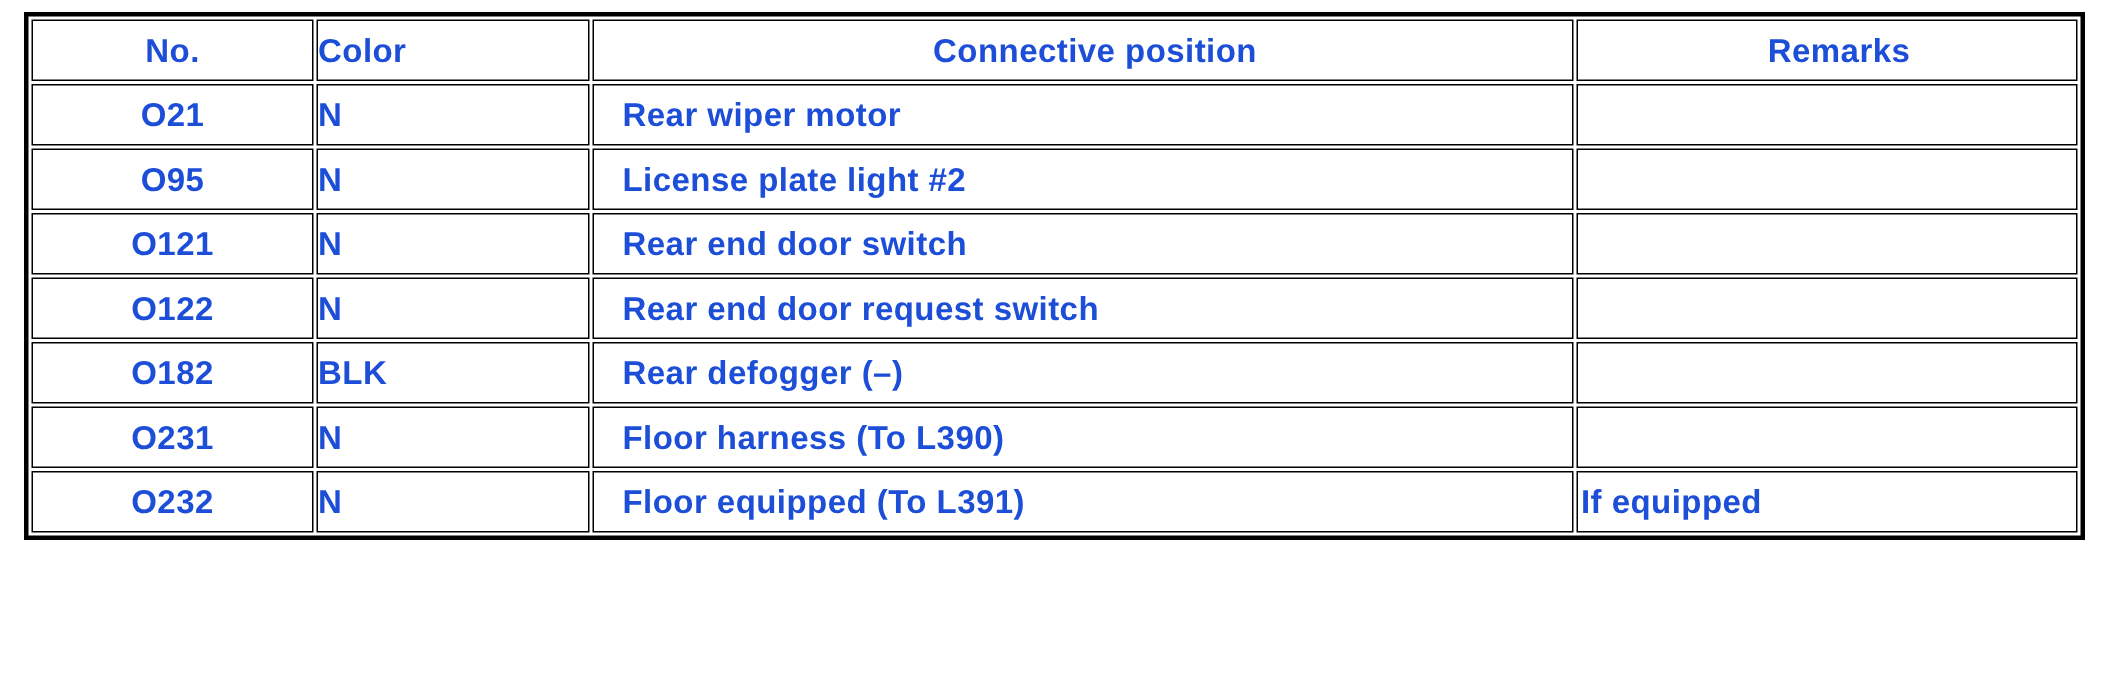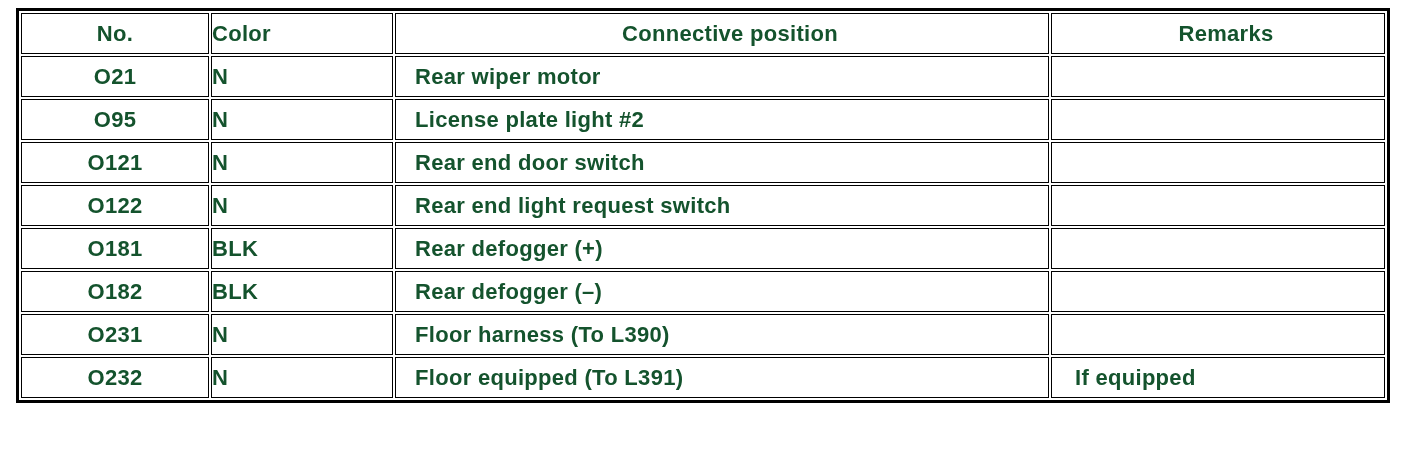--- a/index.html
+++ b/index.html
@@ -6,21 +6,21 @@
     margin: 0;
     padding: 0;
     background: #ffffff;
   }
   .page {
     position: relative;
     width: 1408px;
     height: 462px;
     background: #ffffff;
     font-family: "Liberation Sans", "DejaVu Sans", sans-serif;
-    color: #14532d;
+    color: #1d4ed8;
     overflow: hidden;
   }
   table.conn-table {
     position: absolute;
     left: 16px;
     top: 8px;
     width: 1350px;
     table-layout: fixed;
     border-collapse: separate;
     border-spacing: 2px;
@@ -39,21 +39,21 @@
     background: #ffffff;
     font-weight: bold;
   }
   th {
     font-weight: bold;
     text-align: center;
   }
   .c-no     { width: 186px; text-align: center; }
   .c-color  { width: 180px; text-align: left; }
   .c-pos    { width: 636px; text-align: left; padding-left: 19px; }
-  .c-rem    { width: 316px; text-align: left; padding-left: 23px; }
+  .c-rem    { width: 316px; text-align: left; padding-left: 2px; }
   th.c-pos, th.c-rem { text-align: center; padding-left: 16px; }
 </style>
 </head>
 <body>
 
 <div class="page">
   <table class="conn-table">
     <thead>
       <tr>
         <th class="c-no">No.</th>
@@ -77,27 +77,21 @@
         </tr>
         <tr>
           <td class="c-no">O121</td>
           <td class="c-color">N</td>
           <td class="c-pos">Rear end door switch</td>
           <td class="c-rem"></td>
         </tr>
         <tr>
           <td class="c-no">O122</td>
           <td class="c-color">N</td>
-          <td class="c-pos">Rear end light request switch</td>
-          <td class="c-rem"></td>
-        </tr>
-        <tr>
-          <td class="c-no">O181</td>
-          <td class="c-color">BLK</td>
-          <td class="c-pos">Rear defogger (+)</td>
+          <td class="c-pos">Rear end door request switch</td>
           <td class="c-rem"></td>
         </tr>
         <tr>
           <td class="c-no">O182</td>
           <td class="c-color">BLK</td>
           <td class="c-pos">Rear defogger (–)</td>
           <td class="c-rem"></td>
         </tr>
         <tr>
           <td class="c-no">O231</td>

